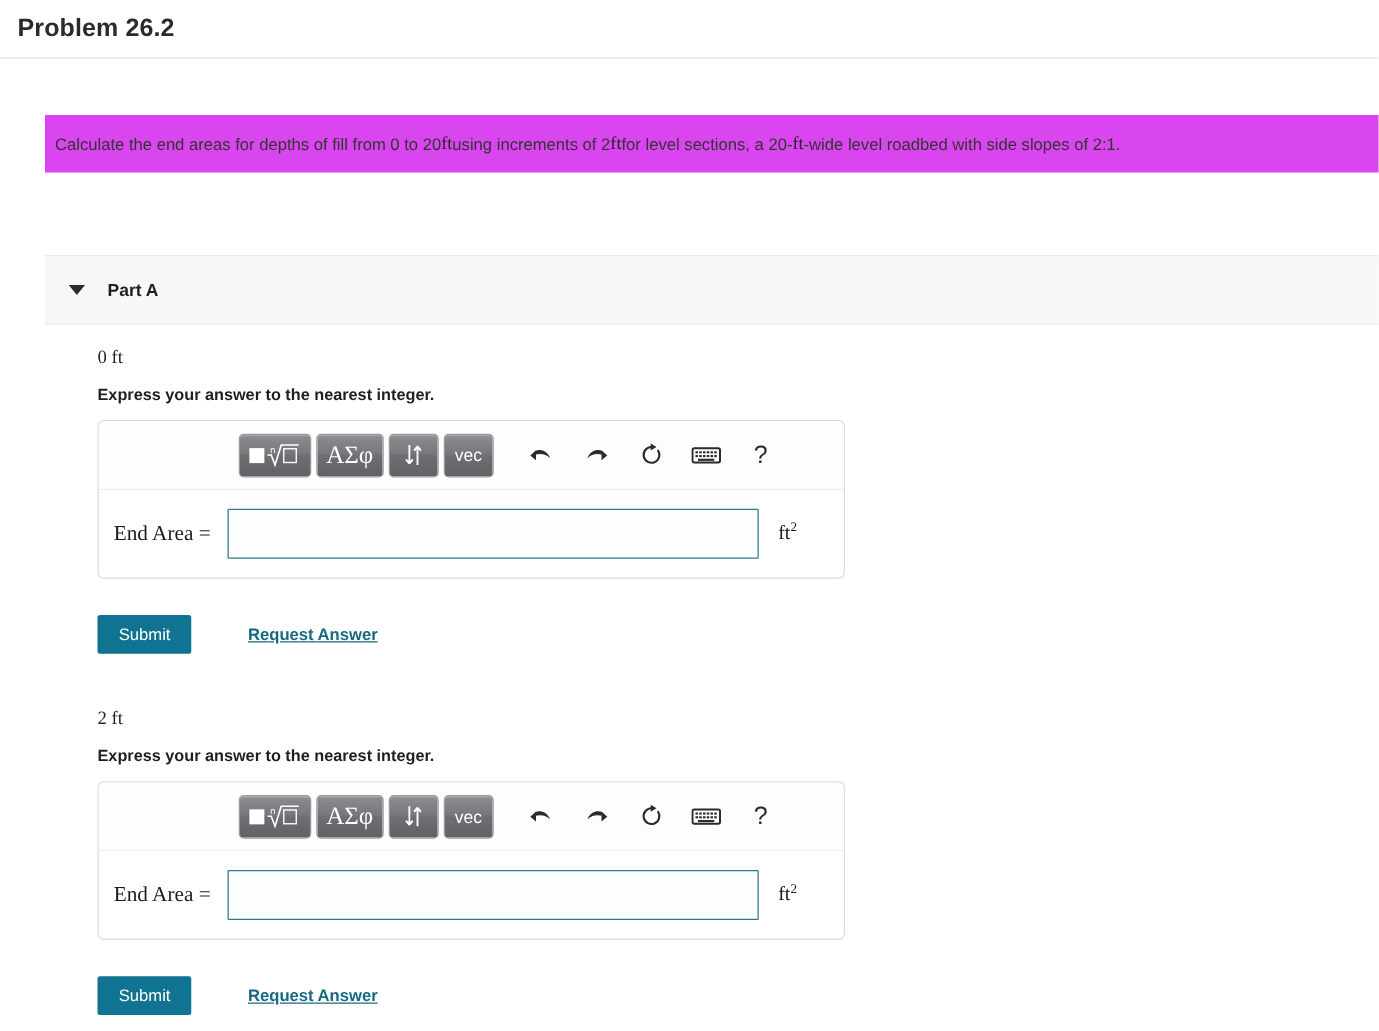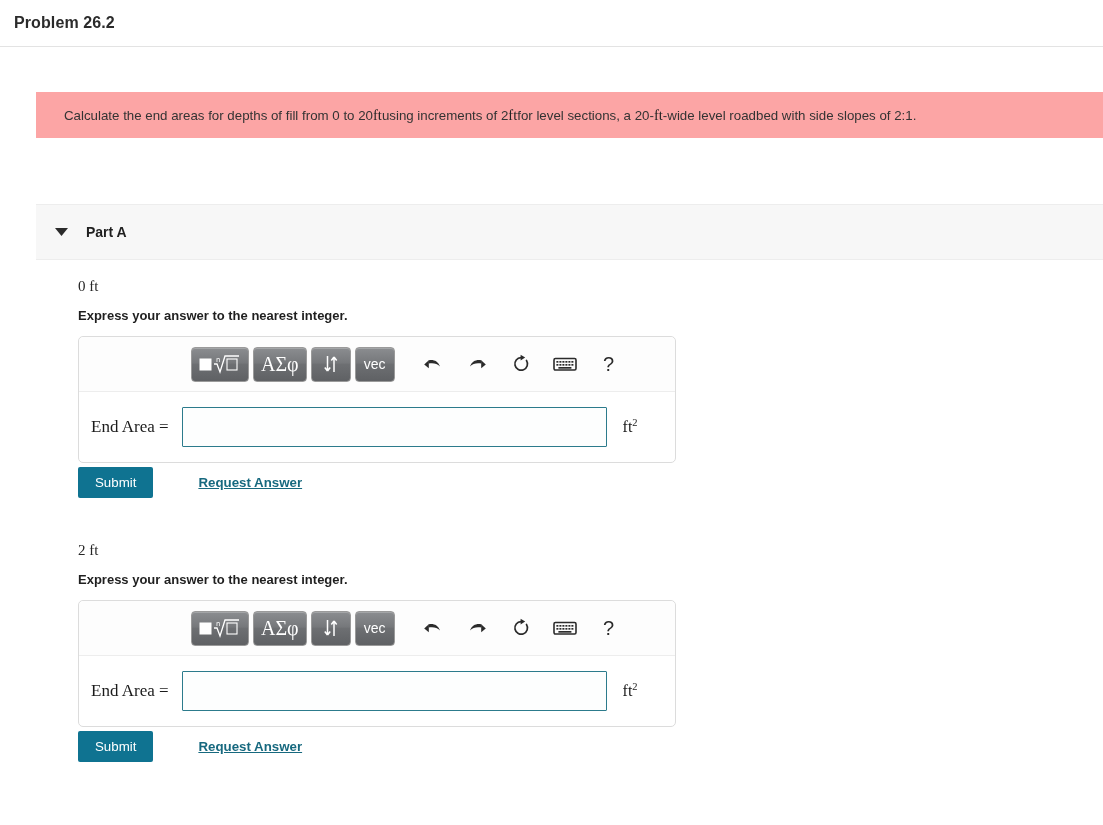--- a/index.html
+++ b/index.html
@@ -13,33 +13,33 @@
   .page { position: relative; width: 1103px; height: 825px; background:#fff; }
 
   
   .page-header {
     height: 47px;
     padding: 0 0 0 14px;
     display: flex; align-items: center;
     border-bottom: 1px solid #e3e3e3;
   }
   .page-title {
-    font-size: 16px; font-weight: bold; color: #2b2b2b;
+    font-size: 20px; font-weight: bold; color: #2b2b2b;
     letter-spacing: 0.1px;
   }
 
   
   .statement-wrap { padding: 45px 0 0 0; }
   .statement {
     margin-left: 36px;
     margin-right: 0;
-    background: #fca5a5;
+    background: #d946ef;
     height: 46px;
     display: flex; align-items: center;
-    padding-left: 28px;
+    padding-left: 8px;
     font-size: 13.3px;
     color: #333333;
   }
   .mathserif {
     font-family: "Liberation Serif", "DejaVu Serif", serif;
     font-size: 14.6px;
     color: #222;
   }
 
   
@@ -136,21 +136,21 @@
   }
   .unit {
     margin-left: 16px;
     font-family: "Liberation Serif","DejaVu Serif",serif;
     font-size: 16px; color: #1b1b1b;
   }
   .unit sup { font-size: 10.5px; }
 
   
   .submit-row {
-    margin-top: 4px;
+    margin-top: 29px;
     display: flex; align-items: center;
   }
   .submit-btn {
     background: #0e7490;
     background: #0f7391;
     color: #ffffff;
     border: none;
     height: 31px;
     padding: 0 17px;
     font-size: 13.3px;

